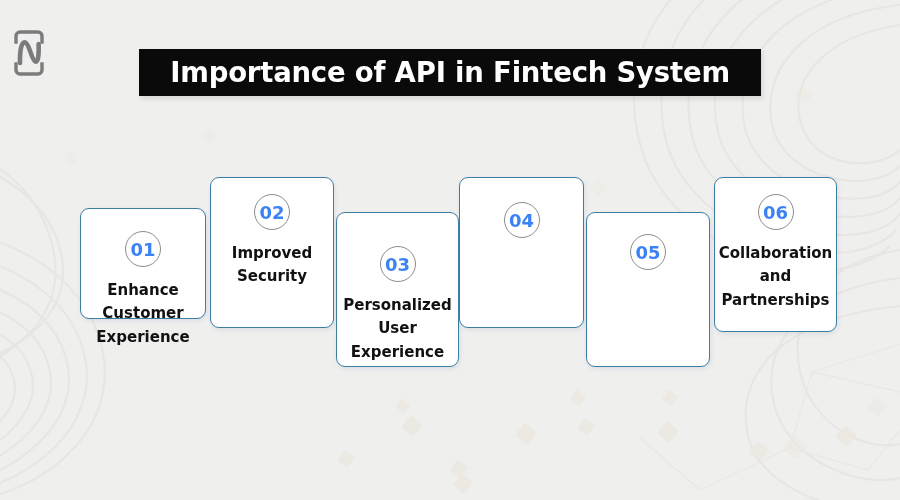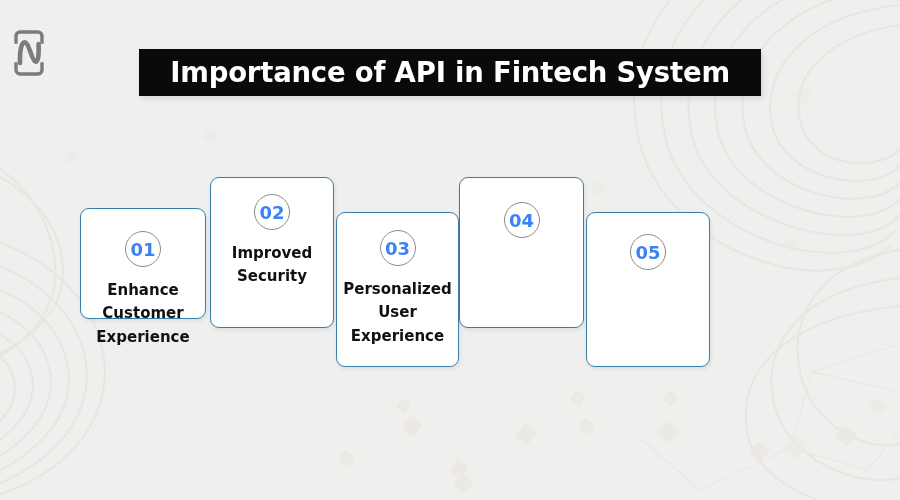--- a/index.html
+++ b/index.html
@@ -94,21 +94,21 @@
     font-weight: bold;
     color: #111111;
     line-height: 1.55;
     padding: 0 8px;
     white-space: pre-line;
   }
 
   
   #card-1 { left: 80px;  top: 208px; width: 126px; height: 111px; padding-top: 22px; }
   #card-2 { left: 210px; top: 177px; width: 124px; height: 151px; padding-top: 16px; }
-  #card-3 { left: 336px; top: 212px; width: 123px; height: 155px; padding-top: 17px; }
+  #card-3 { left: 336px; top: 212px; width: 123px; height: 155px; padding-top: 33px; }
   #card-4 { left: 459px; top: 177px; width: 125px; height: 151px; padding-top: 24px; }
   #card-5 { left: 586px; top: 212px; width: 124px; height: 155px; padding-top: 21px; }
   #card-6 { left: 714px; top: 177px; width: 123px; height: 155px; padding-top: 16px; }
 </style>
 </head>
 <body>
 
 <div id="canvas">
 
   <div class="bg-layer">
@@ -207,14 +207,20 @@
   </div>
 
   <div class="card" id="card-4">
     <div class="card-badge">04</div>
   </div>
 
   <div class="card" id="card-5">
     <div class="card-badge">05</div>
   </div>
 
+  <div class="card" id="card-6">
+    <div class="card-badge">06</div>
+    <div class="card-label">Collaboration
+and
+Partnerships</div>
+  </div>
 
 </div>
 
 </body></html>

